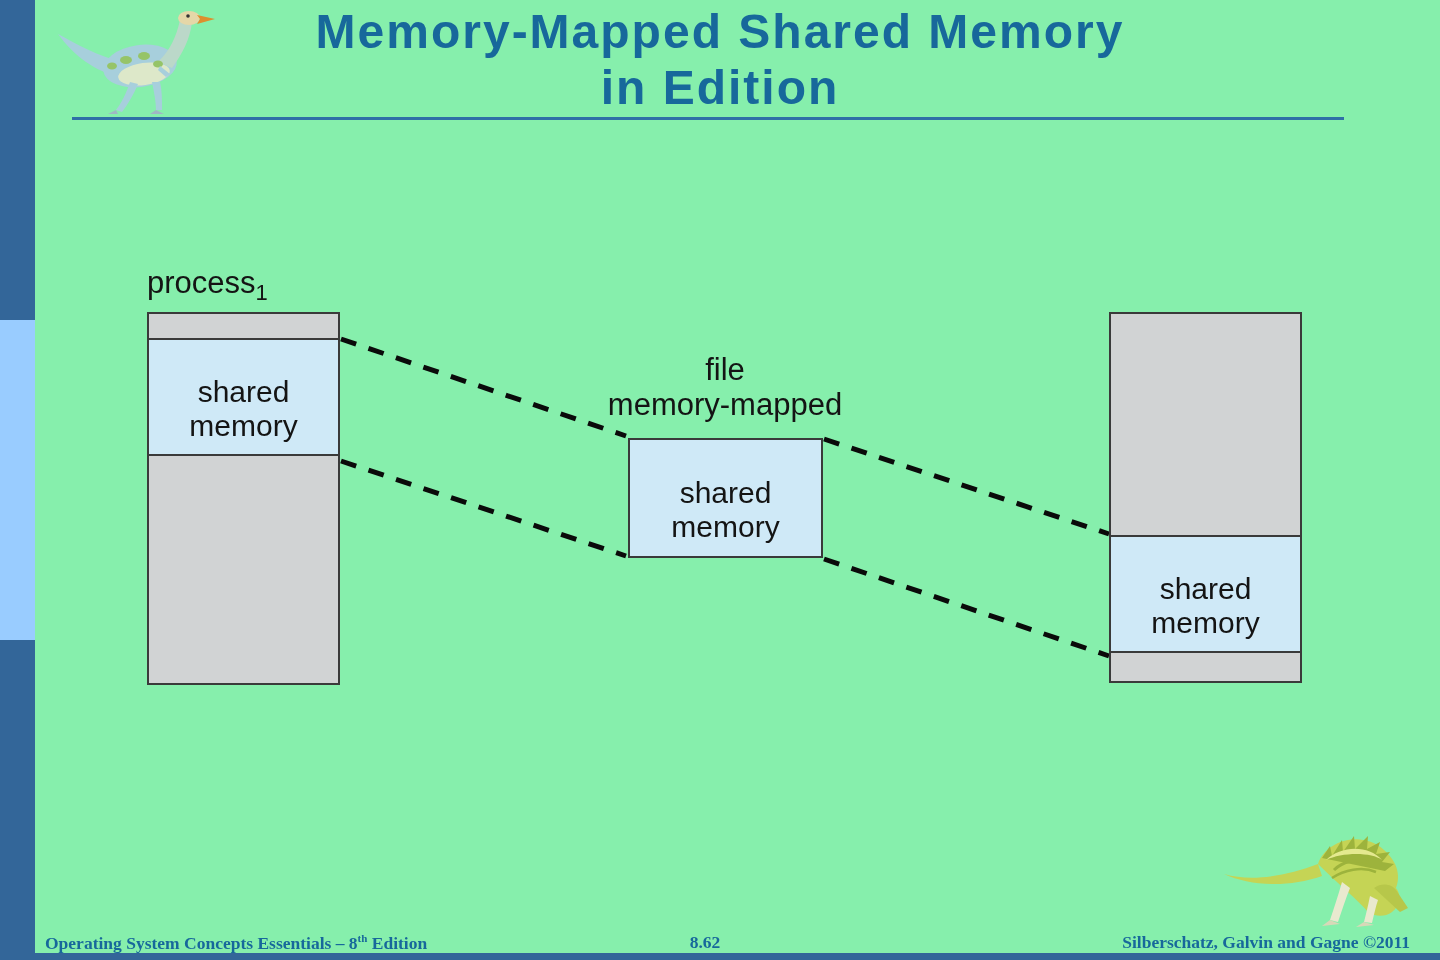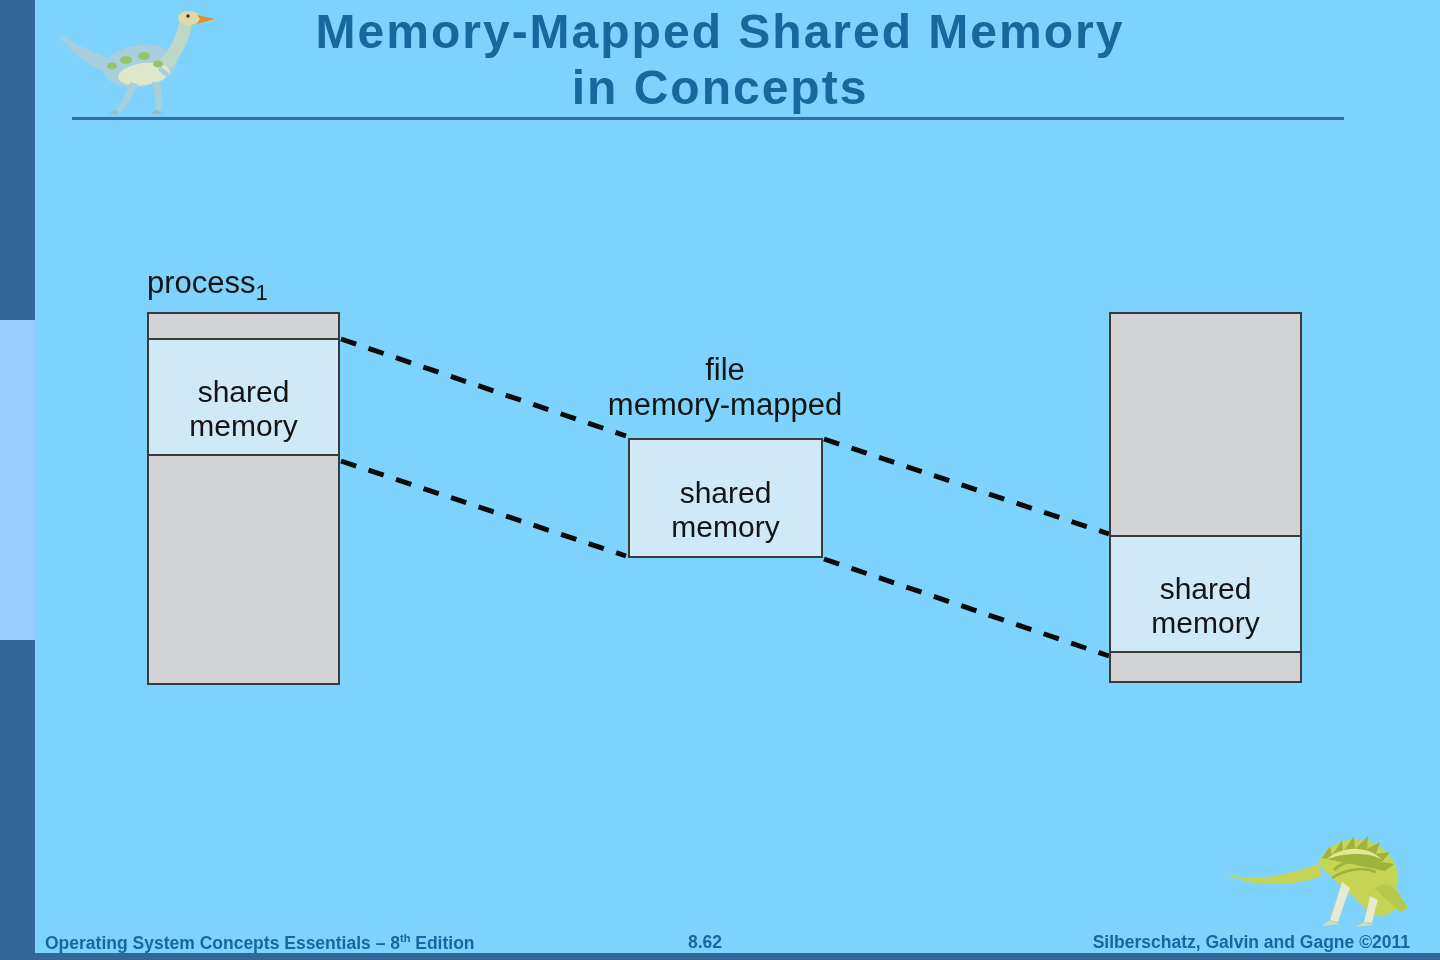--- a/index.html
+++ b/index.html
@@ -1,18 +1,18 @@
 <!DOCTYPE html>
 <html><head>
 <meta charset="utf-8">
 <style>
   * { margin:0; padding:0; box-sizing:border-box; }
   html,body { width:1440px; height:960px; }
   body { font-family:"Liberation Sans", sans-serif; background:#ffffff; }
-  .slide { position:relative; width:1440px; height:960px; background:#7dd3fc; overflow:hidden; }
+  .slide { position:relative; width:1440px; height:960px; background:#86efac; overflow:hidden; }
 
   
   .sidebar { position:absolute; left:0; top:0; width:35px; height:960px; }
   .sidebar .seg-top { position:absolute; left:0; top:0; width:35px; height:320px; background:#336699; }
   .sidebar .seg-mid { position:absolute; left:0; top:320px; width:35px; height:320px; background:#99CCFF; }
   .sidebar .seg-bot { position:absolute; left:0; top:640px; width:35px; height:320px; background:#336699; }
 
   
   .bottom-strip { position:absolute; left:0; bottom:0; width:1440px; height:7px; background:#336699; }
 
@@ -31,21 +31,21 @@
                   border-top:2px solid #3A3A3A; border-bottom:2px solid #3A3A3A;
                   display:flex; align-items:center; justify-content:center; }
   .shared-text { text-align:center; font-size:30px; line-height:34px; color:#141414;margin-top:24px; }
   .mmf-label { position:absolute; left:575px; top:352px; width:300px; text-align:center;
                font-size:31px; line-height:35px; color:#141414; }
   .mmf-box { position:absolute; left:628px; top:438px; width:195px; height:120px;
              display:flex; align-items:center; justify-content:center; }
   .dash-overlay { position:absolute; left:0; top:0; width:1440px; height:960px; pointer-events:none; }
 
   
-  .footer-text { position:absolute; top:932px; font-weight:bold; font-size:17.5px; color:#17689B; white-space:nowrap; }
+  .footer-text { position:absolute; top:932px; font-weight:bold; font-size:17.5px; color:#17689B; white-space:nowrap;font-family:Liberation Serif, serif; }
   .footer-left  { left:45px; }
   .footer-left sup { font-size:11px; }
   .footer-page  { left:630px; width:150px; text-align:center; }
   .footer-right { right:30px; text-align:left; }
 
   .dino-top { position:absolute; left:52px; top:4px; width:168px; height:112px; }
   .dino-bottom { position:absolute; left:1222px; top:824px; width:200px; height:104px; }
 </style>
 </head>
 <body>
@@ -73,21 +73,21 @@
     <ellipse cx="60" cy="62" rx="5" ry="3.5" fill="#96C468"></ellipse>
     <path d="M78,78 C74,90 70,98 64,106 L70,108 C76,100 82,90 86,80 Z" fill="#A7CFDC"></path>
     <path d="M64,106 L56,110 L66,110 Z" fill="#9FB8C4"></path>
     <path d="M100,78 C102,88 104,98 104,106 L110,106 C110,96 110,86 108,78 Z" fill="#A7CFDC"></path>
     <path d="M104,106 L98,110 L112,110 Z" fill="#9FB8C4"></path>
     <path d="M108,62 L118,70 L114,73 L106,66 Z" fill="#A7CFDC"></path>
   </svg>
 
   <div class="title">
     <div>Memory-Mapped Shared Memory</div>
-    <div>in Concepts</div>
+    <div>in Edition</div>
   </div>
   <div class="title-rule"></div>
 
   <svg class="dash-overlay" viewBox="0 0 1440 960">
     <line x1="341" y1="339" x2="626" y2="436" stroke="#0A0A0A" stroke-width="5" stroke-dasharray="16 13"></line>
     <line x1="341" y1="461" x2="626" y2="556" stroke="#0A0A0A" stroke-width="5" stroke-dasharray="16 13"></line>
     <line x1="824" y1="439" x2="1109" y2="534" stroke="#0A0A0A" stroke-width="5" stroke-dasharray="16 13"></line>
     <line x1="824" y1="559" x2="1109" y2="656" stroke="#0A0A0A" stroke-width="5" stroke-dasharray="16 13"></line>
   </svg>
 

